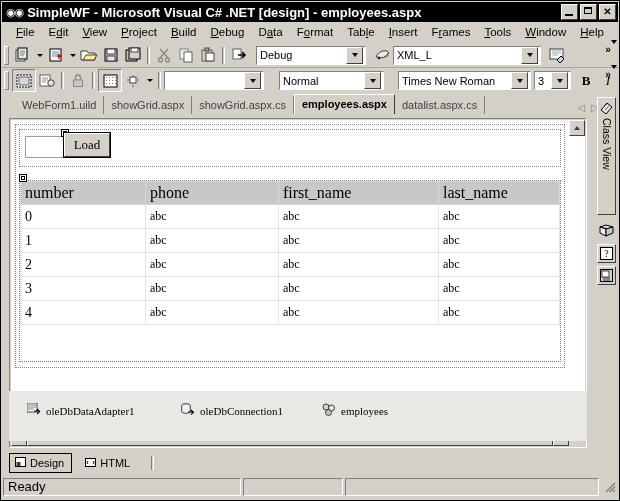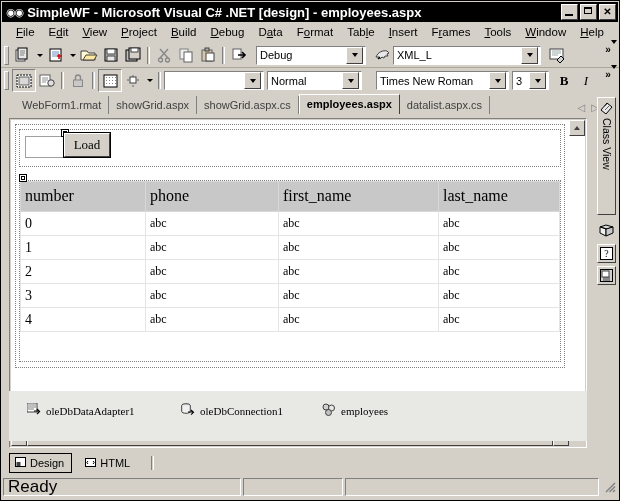--- a/index.html
+++ b/index.html
@@ -345,21 +345,21 @@
   }
   table.dg th {
     background: #c8c8c8;
     font-family: "Liberation Serif", serif;
     font-weight: normal;
     font-size: 16px;
     text-align: left;
     padding: 1px 0 2px 4px;
     color: #000;
     border: 1px solid #d8d8d8;
-    height: 30px;
+    height: 23px;
     box-sizing: border-box;
   }
   table.dg td {
     font-size: 12px;
     padding: 3px 0 3px 4px;
     color: #000;
     border: 1px solid #e4e4e4;
     height: 24px;
     box-sizing: border-box;
     background: #ffffff;
@@ -471,21 +471,21 @@
     align-items: center;
     gap: 2px;
   }
   .spanel {
     height: 18px;
     border-top: 1px solid #808080;
     border-left: 1px solid #808080;
     border-right: 1px solid #ffffff;
     border-bottom: 1px solid #ffffff;
     box-sizing: border-box;
-    font-size: 17px;
+    font-size: 13px;
     color: #000;
     line-height: 16px;
     padding-left: 4px;
     background: #d4d0c8;
   }
   .grip-res {
     width: 14px; height: 14px;
     margin-left: 2px;
     position: relative;
   }
@@ -745,21 +745,21 @@
 
     <span class="sep"></span>
 
     <span class="combo" style="width:100px;">
       <span class="ctext"></span>
       <span class="cbtn">
           <i class="tri"></i>
         </span>
     </span>
 
-    <span class="combo" style="width:95px;margin-left:3px;">
+    <span class="combo" style="width:105px;margin-left:15px;">
       <span class="ctext">Normal</span>
       <span class="cbtn">
           <i class="tri"></i>
         </span>
     </span>
 
     <span class="combo" style="width:133px;margin-left:14px;">
       <span class="ctext">Times New Roman</span>
       <span class="cbtn">
           <i class="tri"></i>
@@ -776,21 +776,21 @@
     <span class="bold-btn" style="margin-left:4px;">B</span>
     <span class="ital-btn">I</span>
 
     <span class="chev">
       <span>»</span>
       <i class="dn"></i>
     </span>
   </div>
 
   <div class="tabstrip">
-    <span class="doctab">WebForm1.rmat</span>
+    <span class="doctab">WebForm1.uild</span>
     <span class="doctab">showGrid.aspx</span>
     <span class="doctab">showGrid.aspx.cs</span>
     <span class="doctab active">employees.aspx</span>
     <span class="doctab">datalist.aspx.cs</span>
     <span class="tabnav">
       <span>◁</span>
       <span>▷</span>
       <span class="x">✕</span>
     </span>
   </div>

